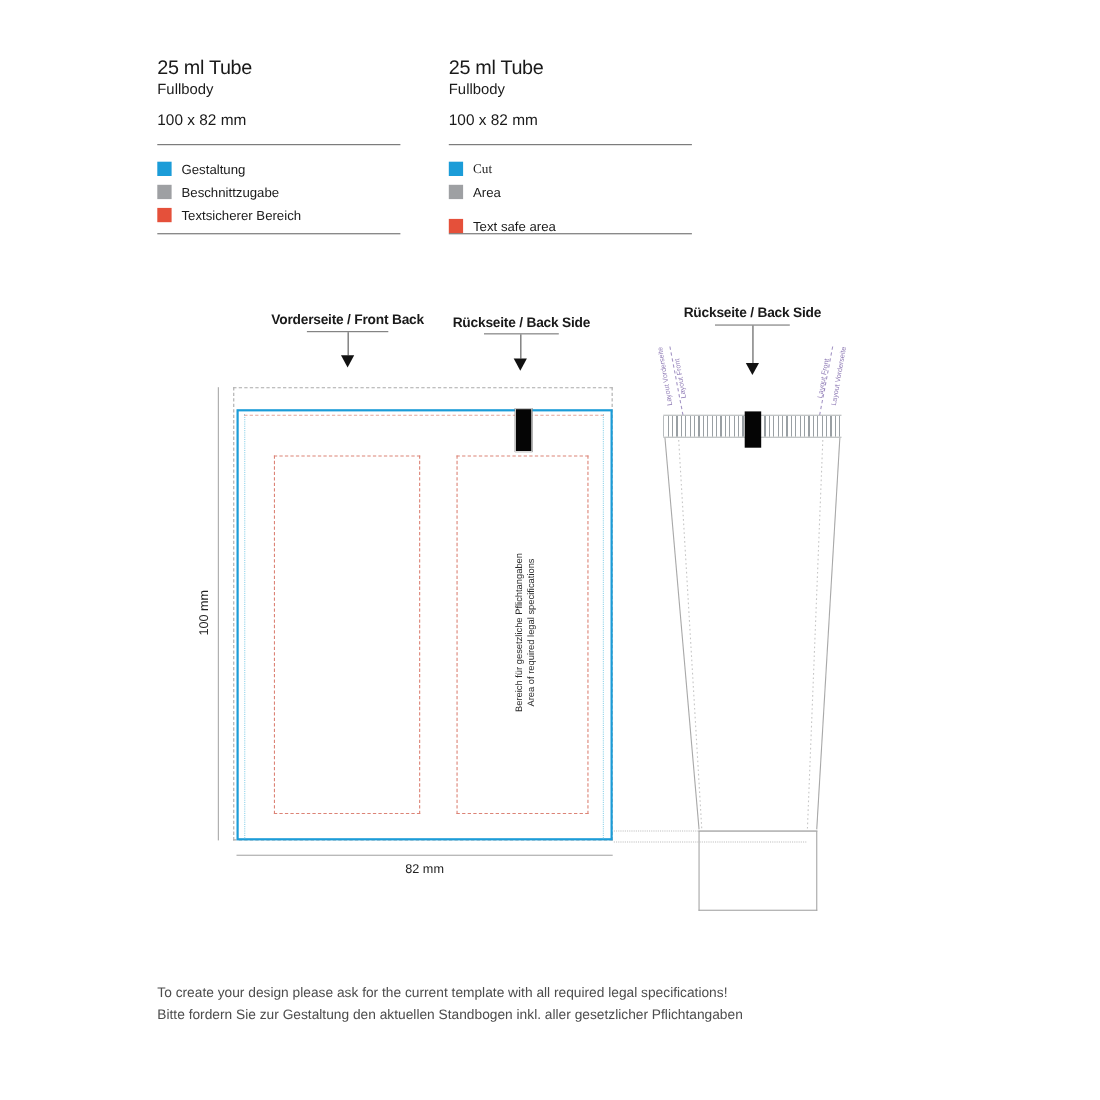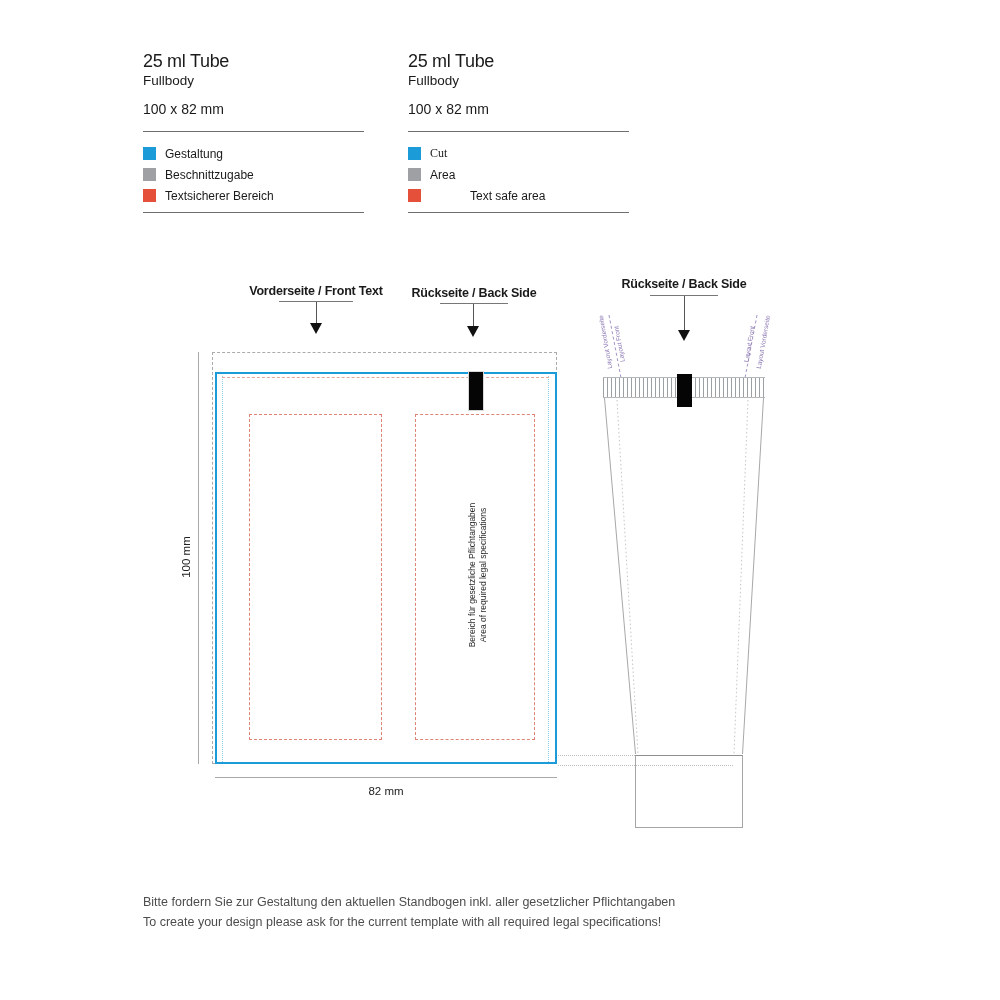--- a/index.html
+++ b/index.html
@@ -84,28 +84,28 @@
     <div class="spec-dims">100 x 82 mm</div>
     <div class="rule" style="top:80px;"></div>
     <div class="legend-row" style="top:96px;font-family:Liberation Serif, serif;">
       <span class="swatch" style="background: rgb(27, 156, 216);"></span>
       <span class="legend-label">Cut</span>
     </div>
     <div class="legend-row" style="top:117px;">
       <span class="swatch" style="background: rgb(158, 160, 163);"></span>
       <span class="legend-label">Area</span>
     </div>
-    <div class="legend-row" style="top:138px;gap:40px;">
+    <div class="legend-row" style="top:148px;">
       <span class="swatch" style="background: rgb(229, 80, 58);"></span>
       <span class="legend-label">Text safe area</span>
     </div>
     <div class="rule" style="top:161px;"></div>
   </div>
 
-  <div class="diagram-label" style="left:316px;top:284px;">Vorderseite / Front Text</div>
+  <div class="diagram-label" style="left:316px;top:284px;">Vorderseite / Front Back</div>
   <div class="leader-underline" style="left:316px;top:301px;width:74px;"></div>
   <div class="leader-vline" style="left:316px;top:302px;height:21px;"></div>
   <div class="arrow-down" style="left:310px;top:323px;"></div>
 
   <div class="diagram-label" style="left:474px;top:286px;">Rückseite / Back Side</div>
   <div class="leader-underline" style="left:474px;top:303px;width:68px;"></div>
   <div class="leader-vline" style="left:473px;top:304px;height:22px;"></div>
   <div class="arrow-down" style="left:467px;top:326px;"></div>
 
   <div class="diagram-label" style="left:684px;top:277px;">Rückseite / Back Side</div>
@@ -146,17 +146,17 @@
   <div class="cap" style="left:635px;top:755px;width:108px;height:73px;"></div>
   <div class="connector" style="left:558px;top:755px;width:77px;"></div>
   <div class="connector" style="left:558px;top:765px;width:175px;"></div>
 
   <div class="seam-label" style="left:605px;top:342px;transform:translate(-50%,-50%) rotate(-100deg);">Layout Vorderseite</div>
   <div class="seam-label" style="left:619px;top:344px;transform:translate(-50%,-50%) rotate(-100deg);">Layout Front</div>
   <div class="seam-label" style="left:749px;top:344px;transform:translate(-50%,-50%) rotate(-80deg);">Layout Front</div>
   <div class="seam-label" style="left:763px;top:342px;transform:translate(-50%,-50%) rotate(-80deg);">Layout Vorderseite</div>
 
   <div class="abs" style="left:143px;top:892px;">
+    <div class="footer-line">To create your design please ask for the current template with all required legal specifications!</div>
     <div class="footer-line">Bitte fordern Sie zur Gestaltung den aktuellen Standbogen inkl. aller gesetzlicher Pflichtangaben</div>
-    <div class="footer-line">To create your design please ask for the current template with all required legal specifications!</div>
   </div>
 
 </div>
 
 </body></html>

